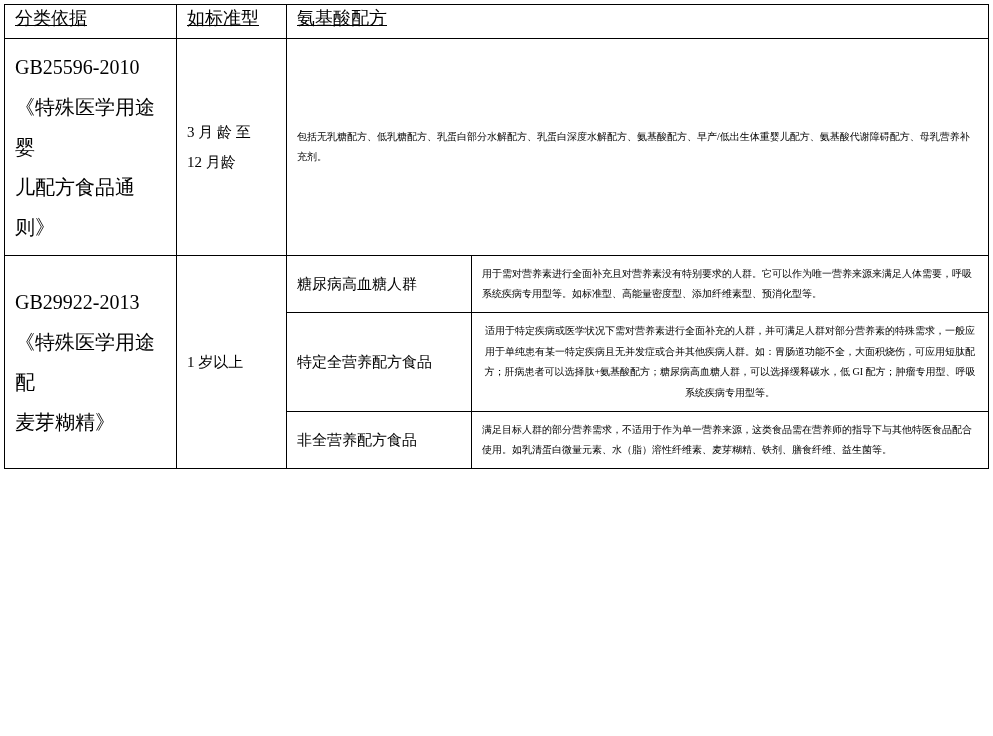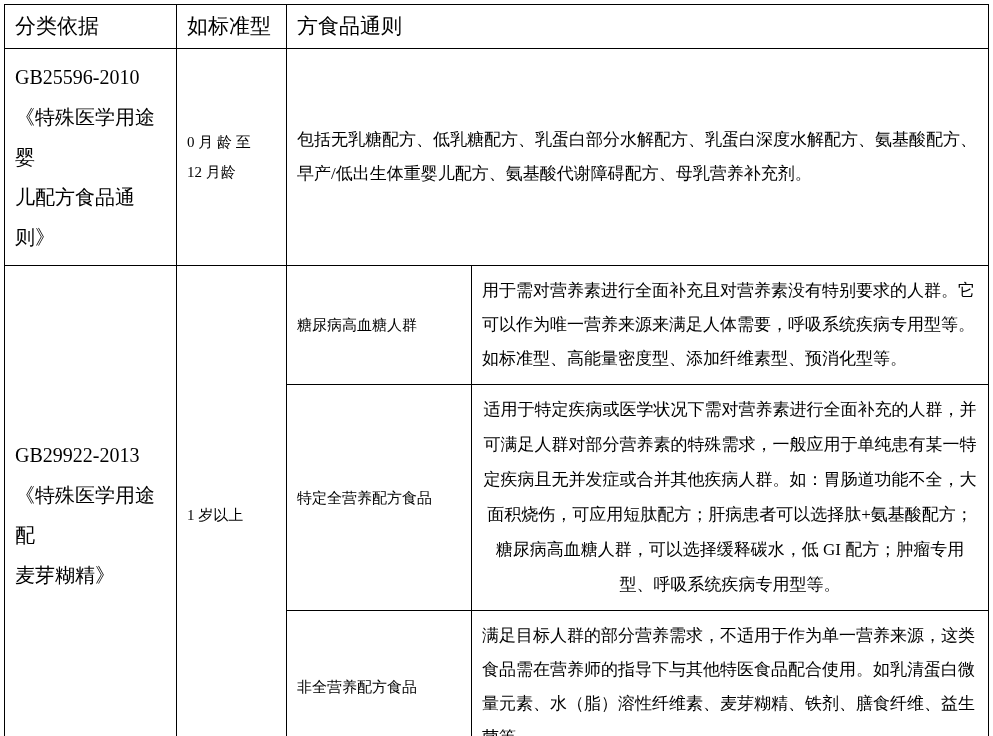--- a/index.html
+++ b/index.html
@@ -21,24 +21,25 @@
     table-layout: fixed;
   }
   .doc-table td, .doc-table th {
     border: 1px solid #000000;
     vertical-align: middle;
     padding: 8px 10px;
     font-weight: normal;
     text-align: left;
   }
   .hdr td {
-    font-size: 21px;
-    padding-top: 7px;
+    font-size: 18px;
+    padding-top: 1px;
     padding-bottom: 7px;
     line-height: 1.4;
+    text-decoration: underline;
   }
   .col-basis   { width: 172px; }
   .col-people  { width: 110px; }
   .col-subcat  { width: 185px; }
   .col-content { width: auto; }
 
   .cell-basis {
     font-size: 20px;
     line-height: 2.0;
     vertical-align: middle;
@@ -47,21 +48,21 @@
     font-size: 15px;
     line-height: 2.0;
     vertical-align: middle;
   }
   .cell-subcat {
     font-size: 15px;
     line-height: 1.9;
     vertical-align: middle;
   }
   .cell-content {
-    font-size: 17px;
+    font-size: 10px;
     line-height: 2.0;
     vertical-align: middle;
     text-align: justify;
     text-justify: inter-ideograph;
   }
   .cell-content.tall {
     line-height: 2.05;
     text-align: center;
   }
   .nowrap-line { white-space: nowrap; }
@@ -74,31 +75,31 @@
   <colgroup>
     <col class="col-basis">
     <col class="col-people">
     <col class="col-subcat">
     <col class="col-content">
   </colgroup>
   <tbody>
     <tr class="hdr">
       <td>分类依据</td>
       <td>如标准型</td>
-      <td colspan="2">方食品通则</td>
+      <td colspan="2">氨基酸配方</td>
     </tr>
 
     <tr>
       <td class="cell-basis">
         <span class="basis-line">GB25596-2010</span>
         <span class="basis-line">《特殊医学用途婴</span>
         <span class="basis-line">儿配方食品通则》</span>
       </td>
       <td class="cell-people">
-        <span class="basis-line">0 月 龄 至</span>
+        <span class="basis-line">3 月 龄 至</span>
         <span class="basis-line">12 月龄</span>
       </td>
       <td class="cell-content" colspan="2">包括无乳糖配方、低乳糖配方、乳蛋白部分水解配方、乳蛋白深度水解配方、氨基酸配方、早产/低出生体重婴儿配方、氨基酸代谢障碍配方、母乳营养补充剂。</td>
     </tr>
 
     <tr>
       <td class="cell-basis" rowspan="3">
         <span class="basis-line">GB29922-2013</span>
         <span class="basis-line">《特殊医学用途配</span>
         <span class="basis-line">麦芽糊精》</span>

